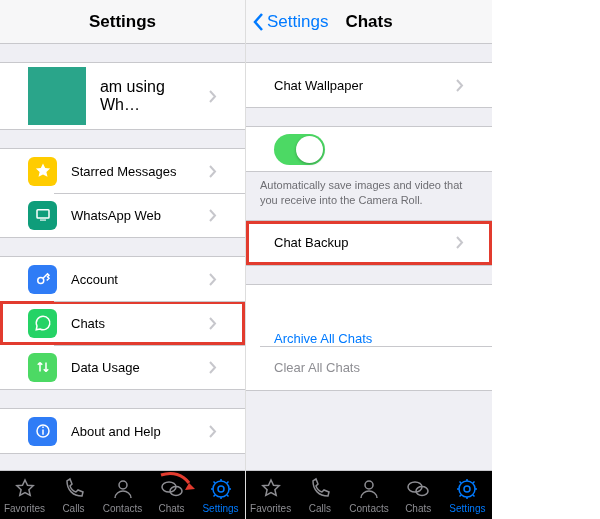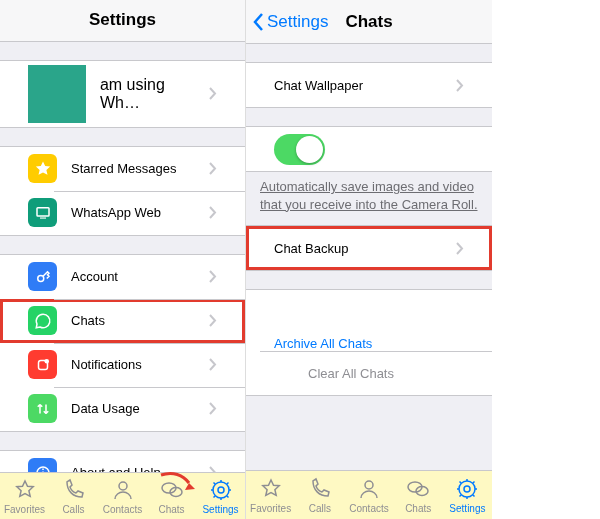--- a/index.html
+++ b/index.html
@@ -18,27 +18,27 @@
   .cell + .cell::before { content: ""; position: absolute; top: 0; left: 54px; right: 0; height: 1px; background: #c8c8cc; }
   .cell.noicon + .cell.noicon::before { left: 14px; }
   .cell .icon { width: 29px; height: 29px; border-radius: 6px; margin-right: 14px; display: flex; align-items: center; justify-content: center; flex-shrink: 0; }
   .cell .label { font-size: 13px; color: #000; flex: 1 1 auto; }
   .cell .chev { color: #c7c7cc; flex-shrink: 0; }
   .cell .chev svg { width: 8px; height: 13px; display: block; }
   .profile { height: 66px; }
   .profile .avatar { width: 58px; height: 58px; background: #2aa58a; margin: 4px 14px 4px 0; }
   .profile .status { font-size: 16px; color: #000; }
   .highlight { outline: 3px solid #e23b2e; outline-offset: -3px; }
-  .footer-text { font-size: 13px; color: #6d6d72; padding: 6px 14px 0; line-height: 1.35; text-decoration: underline; }
+  .footer-text { font-size: 11px; color: #6d6d72; padding: 6px 14px 0; line-height: 1.35; }
   .toggle { width: 51px; height: 31px; border-radius: 16px; position: relative; flex-shrink: 0; }
   .toggle.on { background: #4cd964; }
   .toggle .knob { position: absolute; width: 27px; height: 27px; background: #fff; border-radius: 50%; top: 2px; right: 2px; box-shadow: 0 1px 3px rgba(0,0,0,.3); }
   .link-row { color: #007aff !important; margin-top: 46px; }
-  .gray-row { color: #8e8e93 !important; margin-left: 34px; }
-  .tabbar { height: 49px; border-top: 1px solid #c8c8cc; background: #fef9c3; display: flex; position: relative; justify-content: space-between; }
+  .gray-row { color: #8e8e93 !important; }
+  .tabbar { height: 49px; border-top: 1px solid #c8c8cc; background: #000000; display: flex; position: relative; justify-content: space-between; }
   .tab { flex: 1; display: flex; flex-direction: column; align-items: center; justify-content: center; color: #8e8e93; font-size: 10px; gap: 2px; }
   .tab.active { color: #007aff; }
   .tab svg { width: 26px; height: 24px; }
   .arrow-annot { position: absolute; bottom: 28px; right: 50px; pointer-events: none; }
 </style>
 </head>
 <body>
 
 <div class="wrap">
 
@@ -111,34 +111,20 @@
               </svg>
             </div>
           <div class="label">Chats</div>
           <span class="chev">
               <svg viewBox="0 0 8 13">
                 <path d="M1 1l5 5.5L1 12" stroke="currentColor" stroke-width="2" fill="none"></path>
               </svg>
             </span>
         </div>
         <div class="cell">
-          <div class="icon" style="background:#ff3b30">
-              <svg viewBox="0 0 24 24" width="18" height="18">
-                <rect x="6" y="6" width="12" height="12" rx="3" fill="none" stroke="#fff" stroke-width="2"></rect>
-                <circle cx="17" cy="7" r="3" fill="#fff"></circle>
-              </svg>
-            </div>
-          <div class="label">Notifications</div>
-          <span class="chev">
-              <svg viewBox="0 0 8 13">
-                <path d="M1 1l5 5.5L1 12" stroke="currentColor" stroke-width="2" fill="none"></path>
-              </svg>
-            </span>
-        </div>
-        <div class="cell">
           <div class="icon" style="background:#4cd964">
               <svg viewBox="0 0 24 24" width="18" height="18">
                 <path d="M8 6v12M8 6l-3 3M8 6l3 3M16 18V6M16 18l-3-3M16 18l3-3" stroke="#fff" stroke-width="2" fill="none"></path>
               </svg>
             </div>
           <div class="label">Data Usage</div>
           <span class="chev">
               <svg viewBox="0 0 8 13">
                 <path d="M1 1l5 5.5L1 12" stroke="currentColor" stroke-width="2" fill="none"></path>
               </svg>

